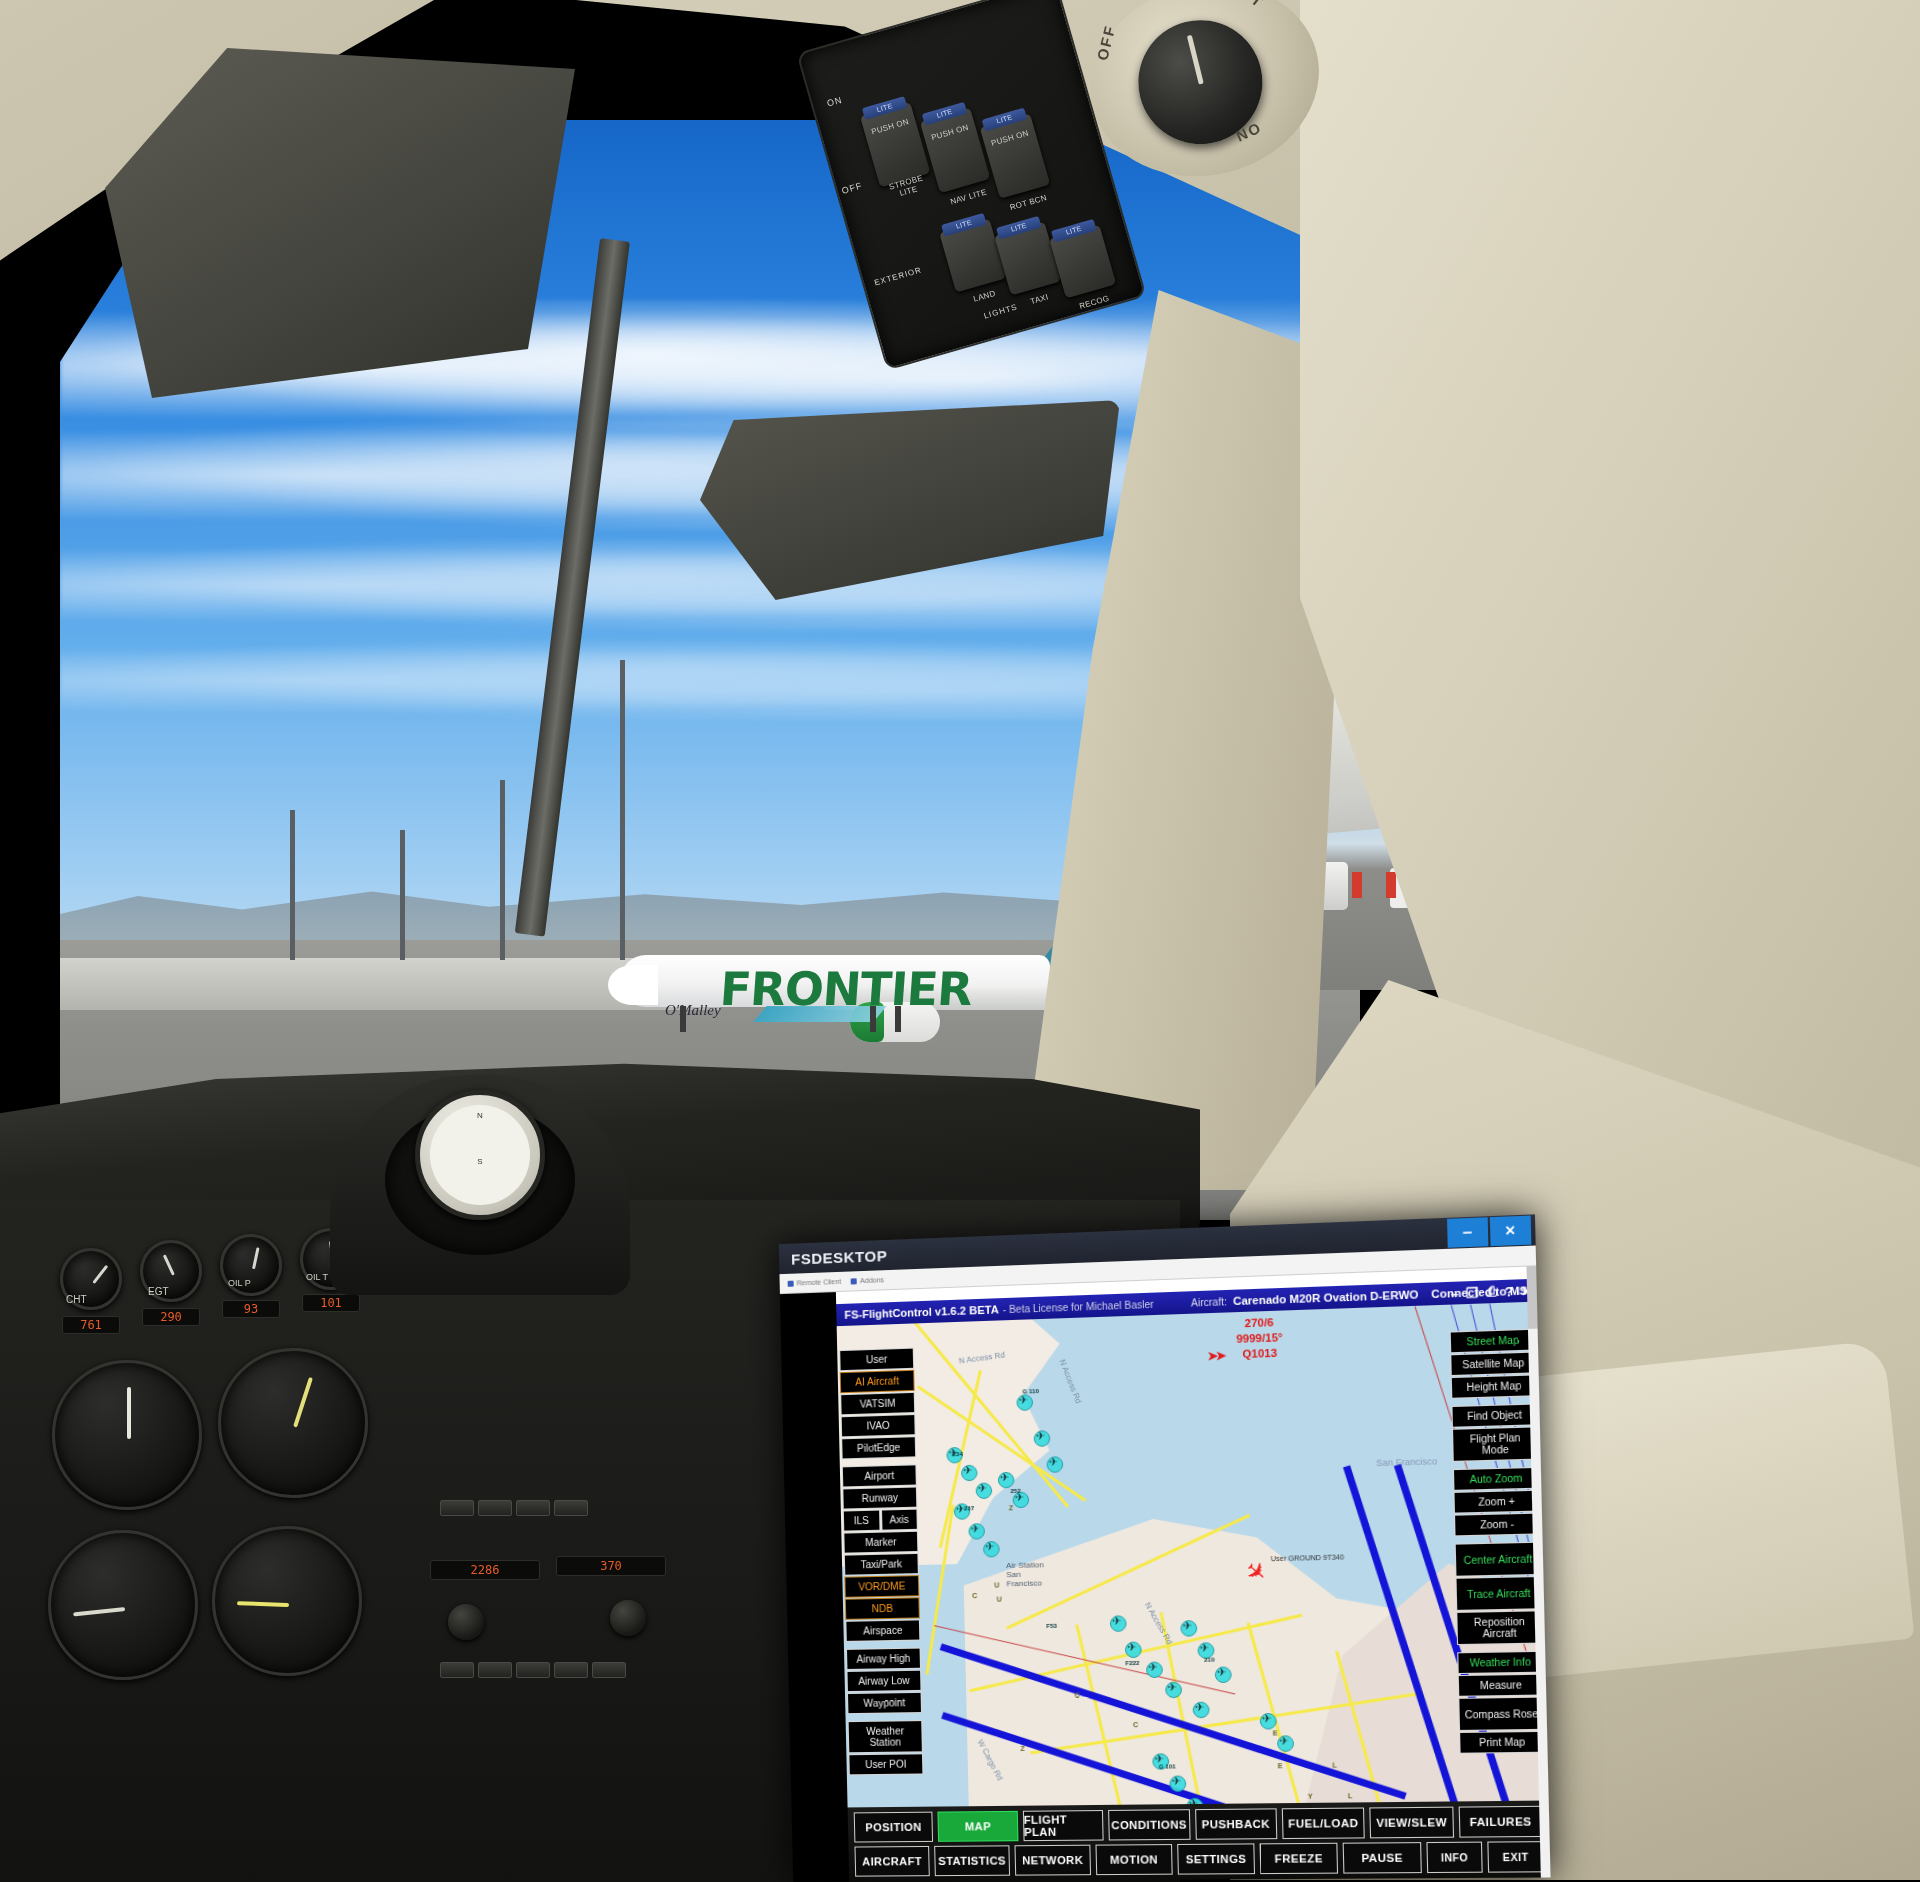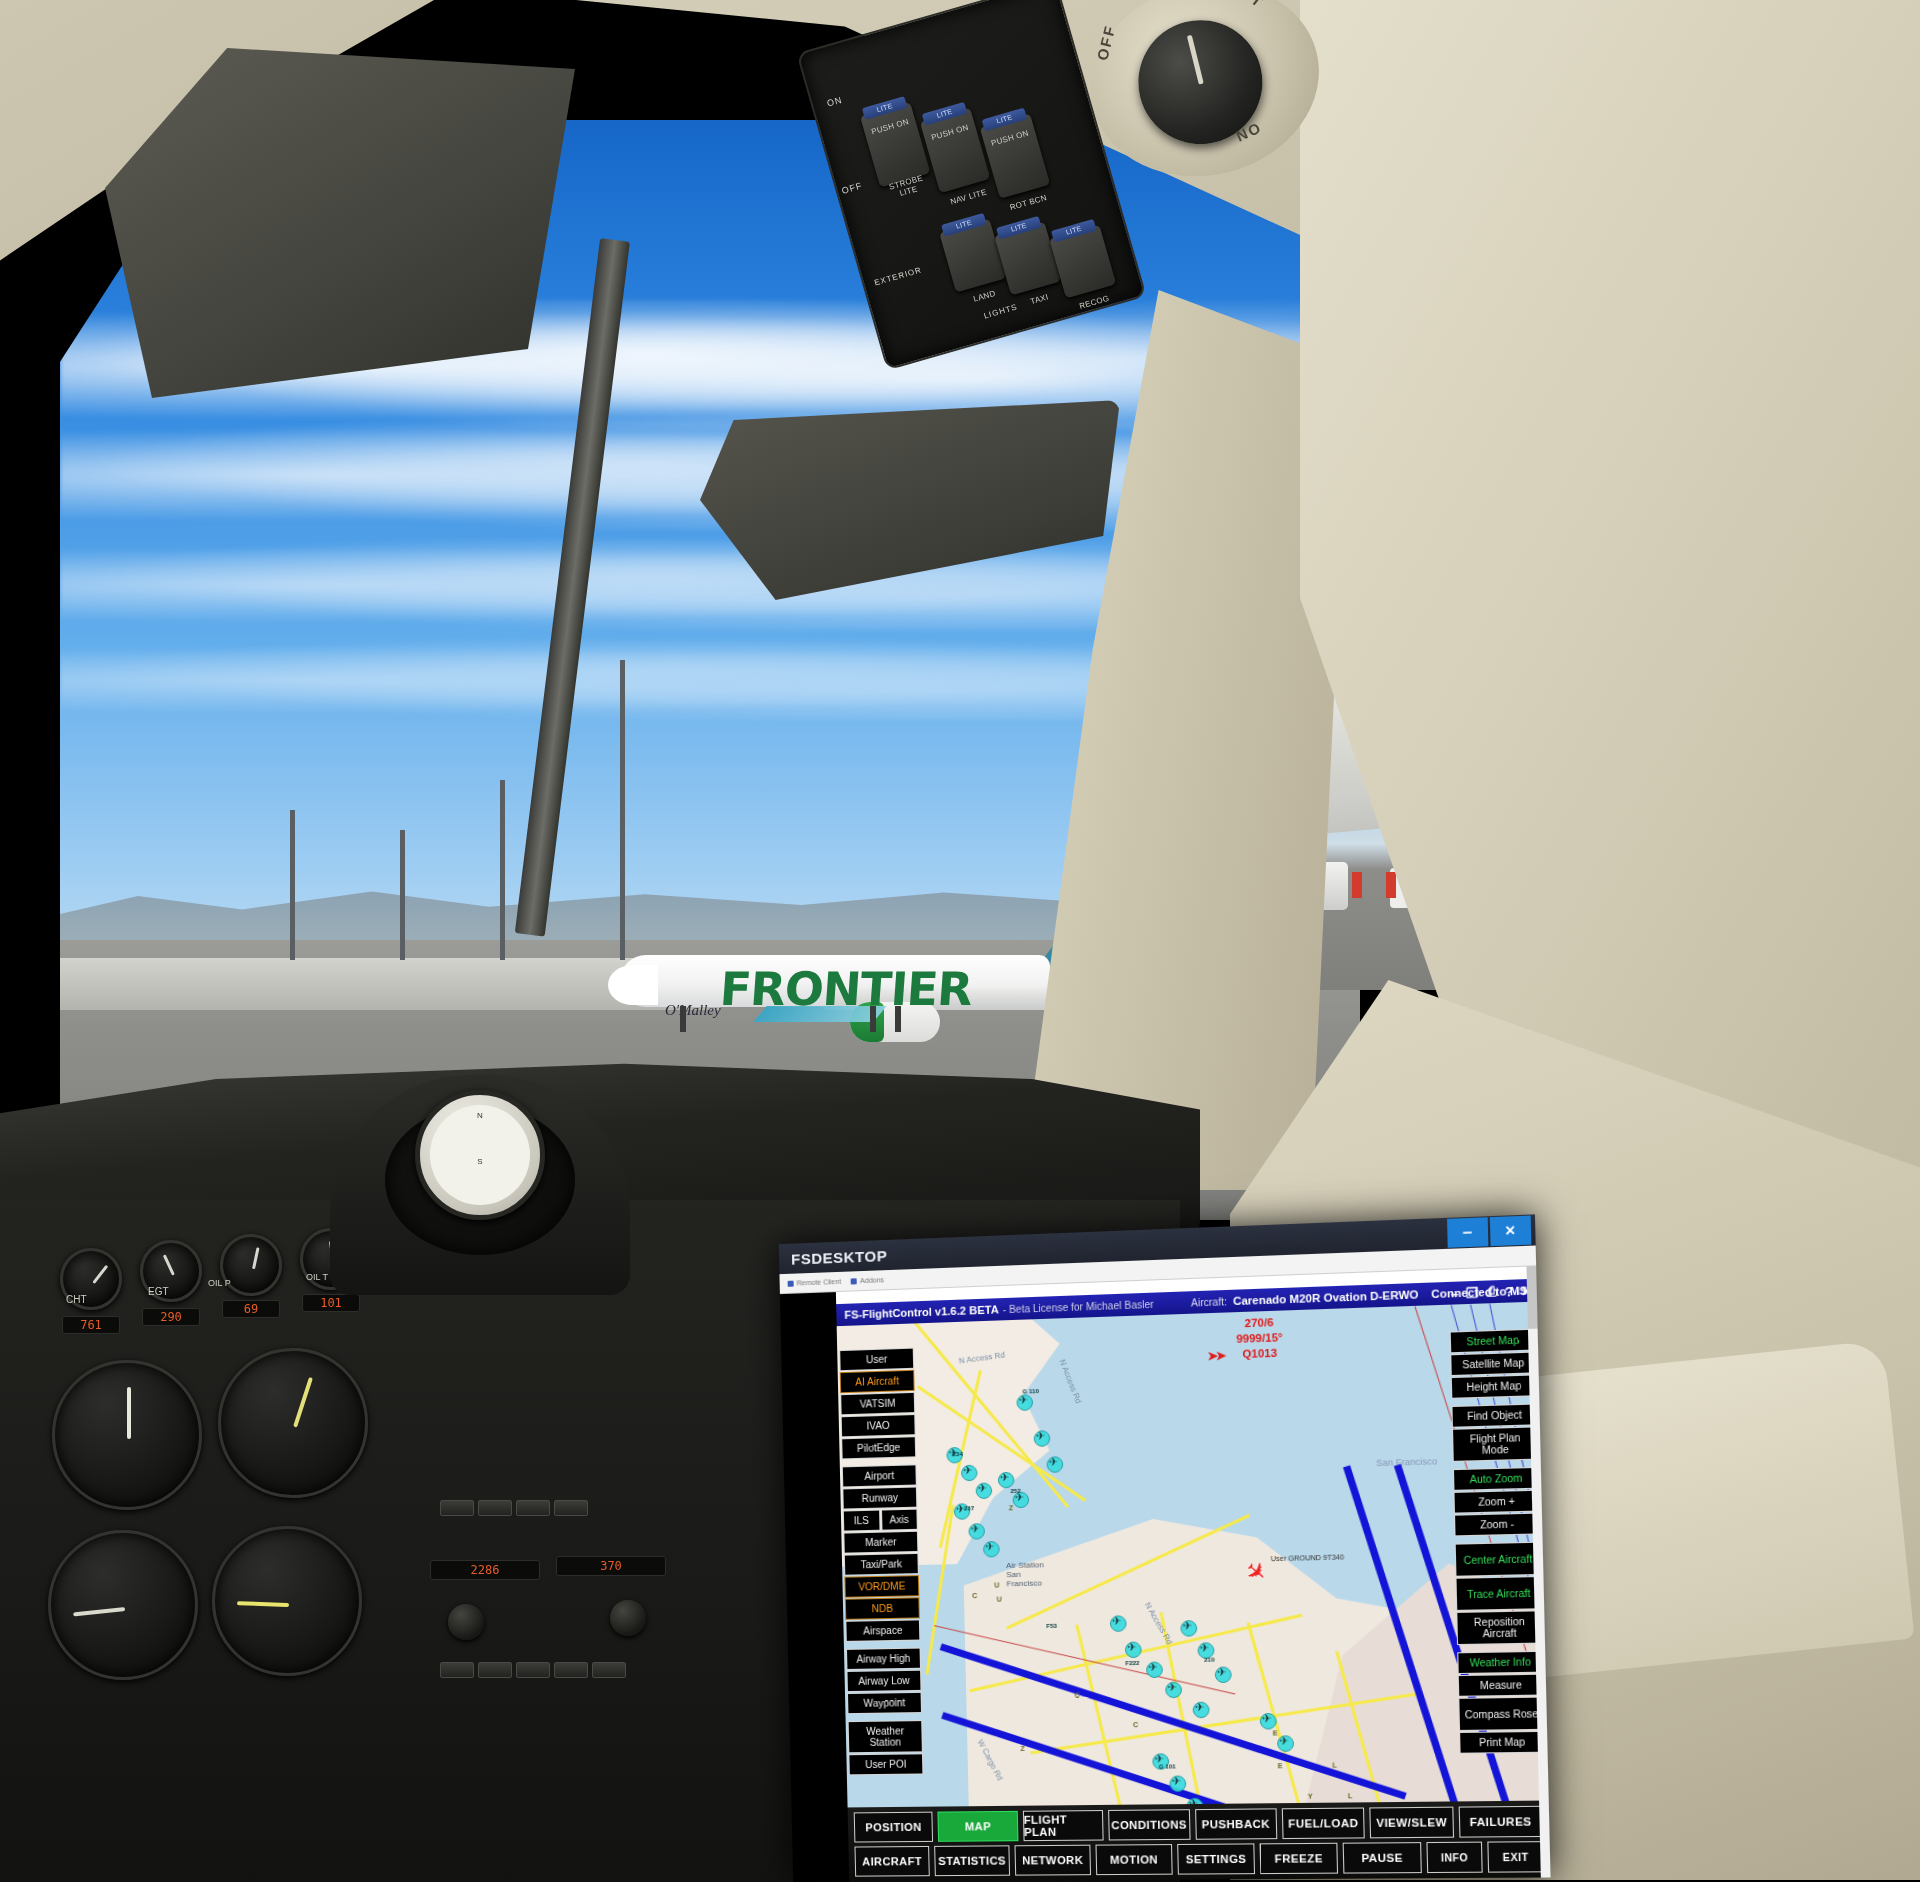--- a/index.html
+++ b/index.html
@@ -490,26 +490,26 @@
         </div>
       <div class="gauge" style="left:220px; top:34px; width:62px; height:62px;">
           <div class="needle" style="left:29px; top:10px; width:3px; height:22px; transform:rotate(12deg);"></div>
         </div>
       <div class="gauge" style="left:300px; top:28px; width:62px; height:62px;">
           <div class="needle" style="left:29px; top:10px; width:3px; height:22px; transform:rotate(-8deg);"></div>
         </div>
 
       <div class="lcdstrip" style="left:62px; top:116px; width:58px; height:18px;">761</div>
       <div class="lcdstrip" style="left:142px; top:108px; width:58px; height:18px;">290</div>
-      <div class="lcdstrip" style="left:222px; top:100px; width:58px; height:18px;">69</div>
+      <div class="lcdstrip" style="left:222px; top:100px; width:58px; height:18px;">93</div>
       <div class="lcdstrip" style="left:302px; top:94px; width:58px; height:18px;">101</div>
 
       <div style="position:absolute; left:66px; top:94px; color:#cfcfc4; font-size:10px;">CHT</div>
       <div style="position:absolute; left:148px; top:86px; color:#cfcfc4; font-size:10px;">EGT</div>
-      <div style="position:absolute; left:208px; top:78px; color:#cfcfc4; font-size:9px;">OIL P</div>
+      <div style="position:absolute; left:228px; top:78px; color:#cfcfc4; font-size:9px;">OIL P</div>
       <div style="position:absolute; left:306px; top:72px; color:#cfcfc4; font-size:9px;">OIL T</div>
 
       <div class="gauge" style="left:52px; top:160px; width:150px; height:150px;">
         <div class="needle" style="left:72px; top:24px; width:4px; height:52px; transform:rotate(0deg); background:#e8e8dd;"></div>
       </div>
       <div class="gauge" style="left:218px; top:148px; width:150px; height:150px;">
         <div class="needle" style="left:72px; top:24px; width:4px; height:52px; transform:rotate(18deg); background:#e3e07a;"></div>
       </div>
       <div class="gauge" style="left:48px; top:330px; width:150px; height:150px;">
         <div class="needle" style="left:72px; top:24px; width:4px; height:52px; transform:rotate(-96deg); background:#d9d9cc;"></div>

